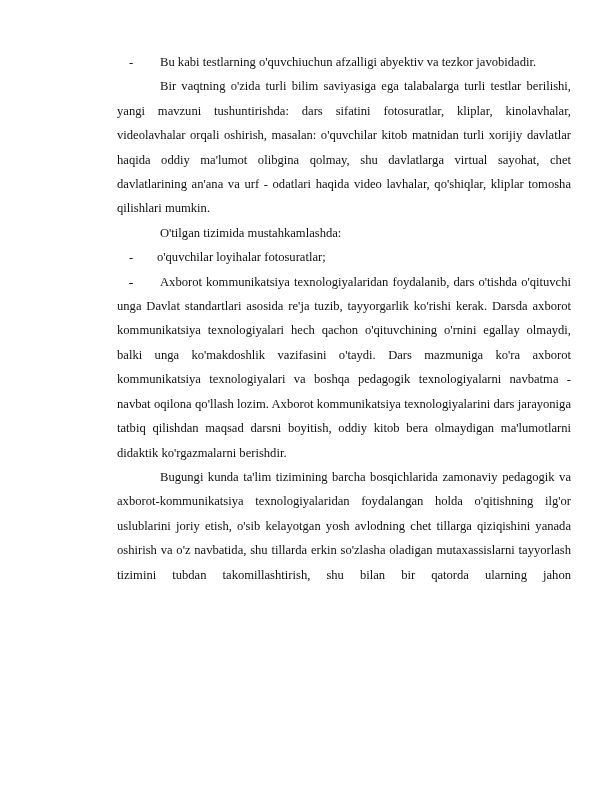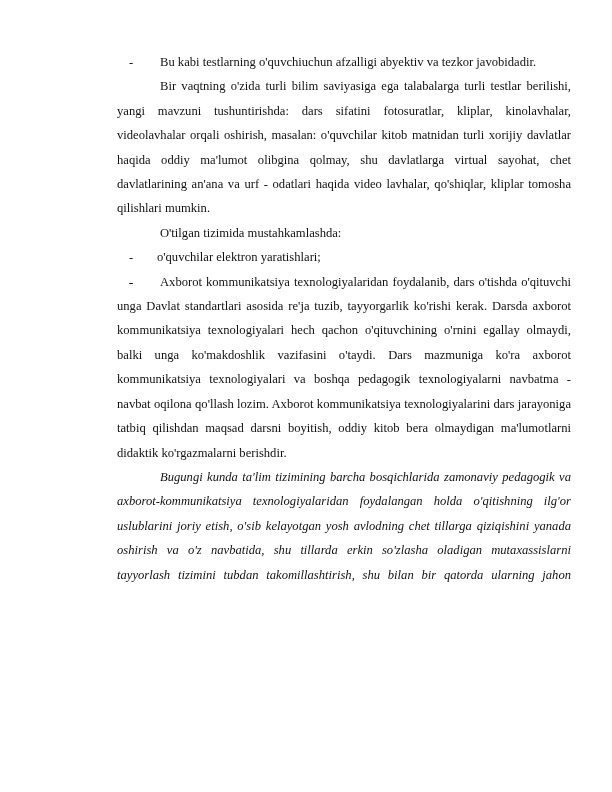--- a/index.html
+++ b/index.html
@@ -6,35 +6,35 @@
   body { width: 612px; height: 792px; position: relative; overflow: hidden; }
   .page {
     position: absolute; left: 85px; top: 50px; width: 486px;
     font-family: "Liberation Serif", "DejaVu Serif", serif;
     font-size: 12.6px; line-height: 24.4px; color: #111111;
   }
   .p { margin: 0; text-align: justify; text-align-last: left; }
   .indent { text-indent: 43px; margin-left: 32px; }
   .bullet { position: relative; padding-left: 0; text-indent: 72px; }
   .bullet .dash { position: absolute; left: 44px; top: 0; text-indent: 0; }
-  .justify-last { text-align-last: justify; font-style: italic; }
+  .justify-last { text-align-last: justify; }
 </style>
 </head>
 <body>
 
 <div class="page">
   <p class="p bullet">
     <span class="dash">-</span>
   </p>
   <p class="p indent">Bu kabi testlarning o'quvchiuchun afzalligi abyektiv va tezkor javobidadir.</p>
   <p class="p indent">Bir vaqtning o'zida turli bilim saviyasiga ega talabalarga turli testlar berilishi, yangi mavzuni tushuntirishda: dars sifatini fotosuratlar, kliplar, kinolavhalar, videolavhalar orqali oshirish, masalan: o'quvchilar kitob matnidan turli xorijiy davlatlar haqida oddiy ma'lumot olibgina qolmay, shu davlatlarga virtual sayohat, chet davlatlarining an'ana  va urf - odatlari haqida video lavhalar, qo'shiqlar, kliplar tomosha qilishlari mumkin.</p>
   <p class="p indent">O'tilgan tizimida mustahkamlashda:</p>
   <p class="p bullet">
     <span class="dash">-</span>
-    <span>o'quvchilar elektron yaratishlari;</span>
+    <span>o'quvchilar loyihalar fotosuratlar;</span>
   </p>
   <p class="p bullet">
     <span class="dash">-</span>
   </p>
   <p class="p bullet">
     <span class="dash">-</span>
   </p>
   <p class="p indent">Axborot kommunikatsiya texnologiyalaridan foydalanib, dars o'tishda o'qituvchi unga Davlat standartlari asosida re'ja tuzib, tayyorgarlik ko'rishi kerak. Darsda axborot kommunikatsiya texnologiyalari hech qachon o'qituvchining o'rnini egallay olmaydi, balki unga ko'makdoshlik vazifasini o'taydi. Dars mazmuniga ko'ra axborot kommunikatsiya texnologiyalari va boshqa pedagogik texnologiyalarni navbatma - navbat oqilona qo'llash lozim. Axborot kommunikatsiya texnologiyalarini dars jarayoniga tatbiq qilishdan maqsad darsni boyitish, oddiy kitob bera olmaydigan ma'lumotlarni didaktik ko'rgazmalarni berishdir.</p>
   <p class="p indent justify-last">Bugungi kunda ta'lim tizimining barcha bosqichlarida zamonaviy pedagogik va axborot-kommunikatsiya texnologiyalaridan foydalangan holda o'qitishning ilg'or uslublarini joriy etish, o'sib kelayotgan yosh avlodning chet tillarga qiziqishini yanada oshirish va o'z navbatida, shu tillarda erkin so'zlasha oladigan mutaxassislarni tayyorlash tizimini tubdan takomillashtirish, shu bilan bir qatorda ularning jahon</p>
 </div>

